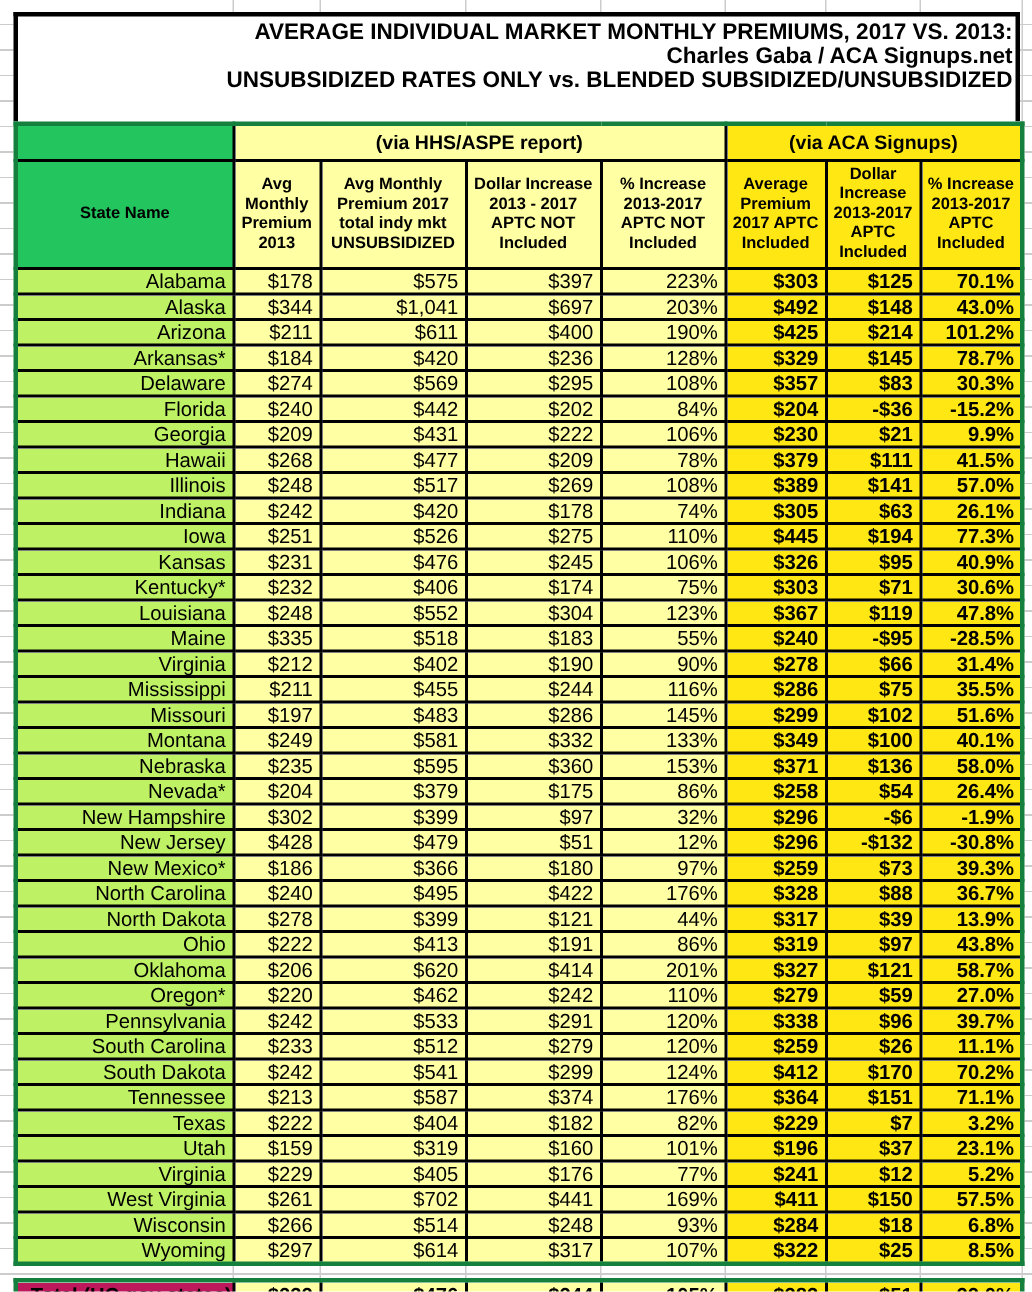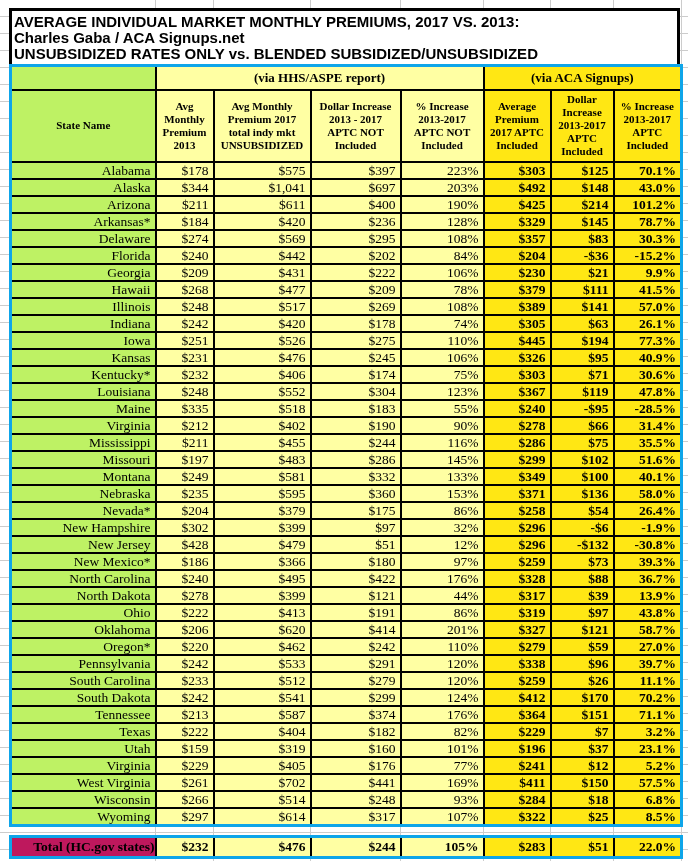--- a/index.html
+++ b/index.html
@@ -18,40 +18,40 @@
     background-repeat: no-repeat;
     background-size: 1px 100%,1px 100%,1px 100%,1px 100%,1px 100%,1px 100%,1px 100%,1px 100%,100% 100%;
     background-position: 155px 0,213px 0,310px 0,400px 0,483px 0,550px 0,613px 0,681px 0,0 0;
   }
 
   .sheet { position: absolute; left: 9px; top: 8px; width: 671px; }
 
   .title-block {
     width: 671px; background: #ffffff;
     border: 3px solid #000; border-bottom: none;
-    text-align: left; font-weight: bold;
-    font-size: 15px; line-height: 16px; padding: 3px 2px 2px 2px;
+    text-align: right; font-weight: bold;
+    font-size: 15px; line-height: 16px; padding: 3px 2px 19px 2px;
   }
 
   table { border-collapse: collapse; table-layout: fixed; width: 671px; background: #fff; }
-  table.main-table, table.total-table { border: 3px solid #0ea5e9; font-family: Liberation Serif, serif; }
+  table.main-table, table.total-table { border: 3px solid #15803d; }
   th, td { border: 2px solid #000; overflow: hidden; }
 
   col.c-state { width: 145px; }
   col.c-1 { width: 58px; }
   col.c-2 { width: 97px; }
   col.c-3 { width: 90px; }
   col.c-4 { width: 83px; }
   col.c-5 { width: 67px; }
   col.c-6 { width: 63px; }
   col.c-7 { width: 68px; }
 
   .pale   { background: var(--pale, #ffffa3); }
   .bright { background: var(--bright, #ffe714); }
-  .white  { background: #bef264; }
+  .white  { background: #22c55e; }
 
   .group-row th { height: 24px; font-size: 13px; font-weight: bold; text-align: center; vertical-align: middle; }
   .header-row th {
     height: 72px; font-size: 11px; line-height: 13px; font-weight: bold;
     text-align: center; vertical-align: middle; padding: 1px 2px; white-space: normal;
   }
 
   tbody td {
     height: 15px; line-height: 15px; font-size: 13.5px;
     text-align: right; padding: 0 4px 0 0; white-space: nowrap; vertical-align: middle;

